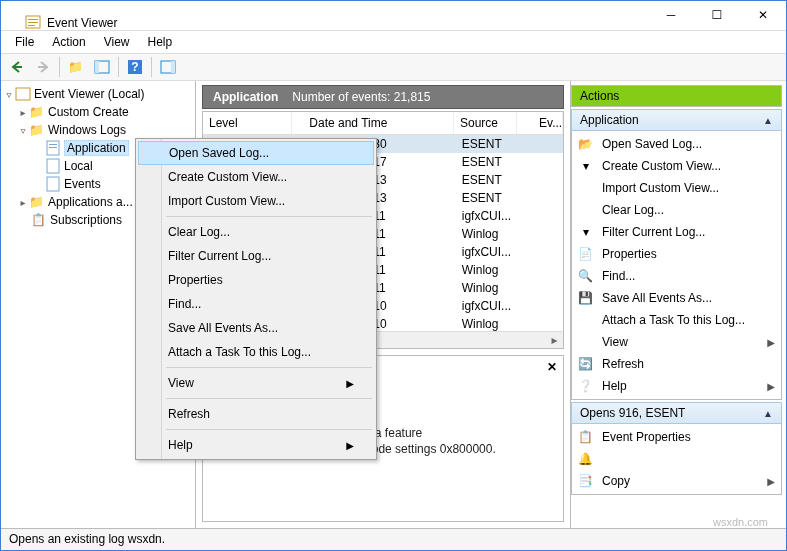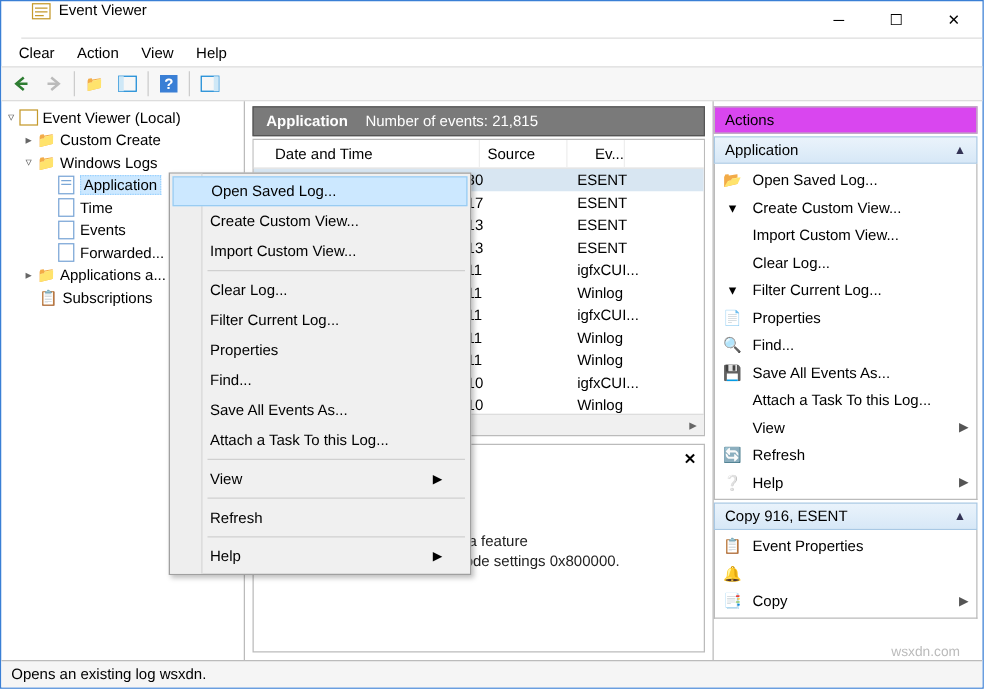--- a/index.html
+++ b/index.html
@@ -1,17 +1,17 @@
 <!DOCTYPE html>
 <html><head>
 <meta charset="utf-8">
 <style>
 * { box-sizing: border-box; margin: 0; padding: 0; font-family: "Segoe UI", Tahoma, sans-serif; font-size: 12px; }
 body { width: 787px; height: 551px; background: #fff; display: flex; flex-direction: column; border: 1px solid #3a7fd5; overflow: hidden; position: relative; }
-.titlebar { height: 30px; display: flex; align-items: flex-start; padding-left: 8px; border-bottom: 1px solid #ddd; margin-left: 16px; }
+.titlebar { height: 30px; display: flex; align-items: flex-end; padding-left: 24px; border-bottom: 1px solid #ddd; }
 .titlebar .icon { width:16px; height:16px; margin-right:6px; }
 .titlebar .title { flex:1; }
 .tbtn { width:46px; height:30px; display:flex; align-items:center; justify-content:center; }
 .menubar { height:22px; display:flex; align-items:center; padding-left:6px; gap:2px; }
 .menubar span { padding:2px 8px; }
 .toolbar { height:28px; display:flex; align-items:center; padding-left:4px; gap:2px; border-top:1px solid #ddd; border-bottom:1px solid #ddd; background:#f7f7f7; }
 .toolbar .tb { width:24px; height:22px; display:flex; align-items:center; justify-content:center; border:1px solid transparent; }
 .toolbar .sep { width:1px; height:20px; background:#ccc; margin:0 2px; }
 .body { flex:1; display:flex; min-height:0; }
 .tree { width:195px; border-right:1px solid #bbb; padding:4px 0; overflow:hidden; }
@@ -30,21 +30,21 @@
 .grid-row { display:flex; height:18px; align-items:center; }
 .grid-row div { padding:0 6px; white-space:nowrap; overflow:hidden; text-overflow:ellipsis; }
 .grid-row.sel { background:#d8e6f2; }
 .hscroll { height:17px; background:#f0f0f0; border-top:1px solid #ddd; display:flex; align-items:center; }
 .hscroll .thumb { margin-left:2px; height:15px; width:30px; background:#cdcdcd; }
 .hscroll .rarrow { margin-left:auto; width:17px; text-align:center; color:#666; }
 .detail { margin:6px; border:1px solid #bbb; flex:1; min-height:0; position:relative; background:#fff; }
 .detail .xbtn { position:absolute; top:4px; right:6px; font-weight:bold; }
 .detail .content { position:absolute; left:20px; right:40px; top:70px; font-size:12px; color:#222; line-height:1.3; }
 .actions { width:215px; display:flex; flex-direction:column; padding:4px 4px 0 0; }
-.actions-title { background:#d946ef; border:1px solid #bbb; padding:3px 8px; font-weight:normal; }
+.actions-title { background:#84cc16; border:1px solid #bbb; padding:3px 8px; font-weight:normal; }
 .actions-section { background:linear-gradient(#eaf3fb,#d7e8f7); border:1px solid #a8c8e4; padding:3px 8px; margin-top:2px; display:flex; align-items:center; }
 .actions-section .chev { margin-left:auto; font-size:10px; color:#335; }
 .actions-list { border:1px solid #bbb; border-top:none; padding:2px 0; }
 .action-item { display:flex; align-items:center; height:22px; padding:0 6px; gap:8px; white-space:nowrap; overflow:hidden; text-overflow:ellipsis; }
 .action-item .chev { margin-left:auto; font-size:10px; color:#555; }
 .status { height:22px; border-top:1px solid #bbb; padding:3px 8px; background:#f5f5f5; }
 
 .ctx { position:absolute; left:134px; top:137px; width:242px; background:#f0f0f0; border:1px solid #a0a0a0; box-shadow:2px 2px 4px rgba(0,0,0,.25); padding:2px; z-index:10; }
 .ctx .item { height:24px; display:flex; align-items:center; padding:0 20px 0 30px; position:relative; }
 .ctx .item.hover { background:#cce8ff; border:1px solid #99ccf2; }
@@ -67,21 +67,21 @@
         <rect x="3" y="11" width="7" height="1" fill="#c59a2c"></rect>
       </svg>
   </span>
   <span class="title">Event Viewer</span>
   <div class="tbtn">─</div>
   <div class="tbtn">☐</div>
   <div class="tbtn close">✕</div>
 </div>
 
 <div class="menubar">
-  <span>Clear</span>
+  <span>File</span>
   <span>Action</span>
   <span>View</span>
   <span>Help</span>
 </div>
 
 <div class="toolbar">
   <div class="tb">
       <svg class="svgicon" viewBox="0 0 16 16">
         <path d="M10 3 L4 8 L10 13" stroke="#2e7d32" stroke-width="2" fill="none"></path>
         <path d="M4 8 H13" stroke="#2e7d32" stroke-width="2"></path>
@@ -148,56 +148,49 @@
           </svg>
         </span>
       <span class="label">Application</span>
     </div>
     <div class="tree-row" style="padding-left:44px">
       <span class="icon">
           <svg class="svgicon" viewBox="0 0 16 16">
             <rect x="2" y="1" width="12" height="14" fill="#fff" stroke="#7aa6d6"></rect>
           </svg>
         </span>
-      <span class="label">Time</span>
+      <span class="label">Local</span>
     </div>
     <div class="tree-row" style="padding-left:44px">
       <span class="icon">
           <svg class="svgicon" viewBox="0 0 16 16">
             <rect x="2" y="1" width="12" height="14" fill="#fff" stroke="#7aa6d6"></rect>
           </svg>
         </span>
       <span class="label">Events</span>
     </div>
-    <div class="tree-row" style="padding-left:44px">
-      <span class="icon">
-          <svg class="svgicon" viewBox="0 0 16 16">
-            <rect x="2" y="1" width="12" height="14" fill="#fff" stroke="#7aa6d6"></rect>
-          </svg>
-        </span>
-      <span class="label">Forwarded...</span>
-    </div>
     <div class="tree-row" style="padding-left:16px">
       <span class="arrow">▸</span>
       <span class="icon">📁</span>
       <span class="label">Applications a...</span>
     </div>
     <div class="tree-row" style="padding-left:30px">
       <span class="icon">📋</span>
       <span class="label">Subscriptions</span>
     </div>
   </div>
 
   <div class="center">
     <div class="center-header">
       <span class="title">Application</span>
       <span>Number of events: 21,815</span>
     </div>
     <div class="grid-wrap">
       <div class="grid-head">
+        <div class="col-level">Level</div>
         <div class="col-date">Date and Time</div>
         <div class="col-source">Source</div>
         <div class="col-ev">Ev...</div>
       </div>
       <div class="grid-body" id="grid-body">
           <div class="grid-row sel">
             <div class="col-level"></div>
             <div class="col-date">2018 15:46:30</div>
             <div class="col-source">ESENT</div>
             <div class="col-ev"></div>
@@ -326,21 +319,21 @@
           <span class="aicon" style="width:16px;text-align:center">🔄</span>
           <span>Refresh</span>
         </div>
         <div class="action-item">
           <span class="aicon" style="width:16px;text-align:center">❔</span>
           <span>Help</span>
           <span class="chev">▶</span>
         </div>
       </div>
     <div class="actions-section">
-      <span>Copy 916, ESENT</span>
+      <span>Opens 916, ESENT</span>
       <span class="chev">▲</span>
     </div>
     <div class="actions-list" id="actions-list-2">
         <div class="action-item">
           <span class="aicon" style="width:16px;text-align:center">📋</span>
           <span>Event Properties</span>
         </div>
         <div class="action-item">
           <span class="aicon" style="width:16px;text-align:center">🔔</span>
         </div>

